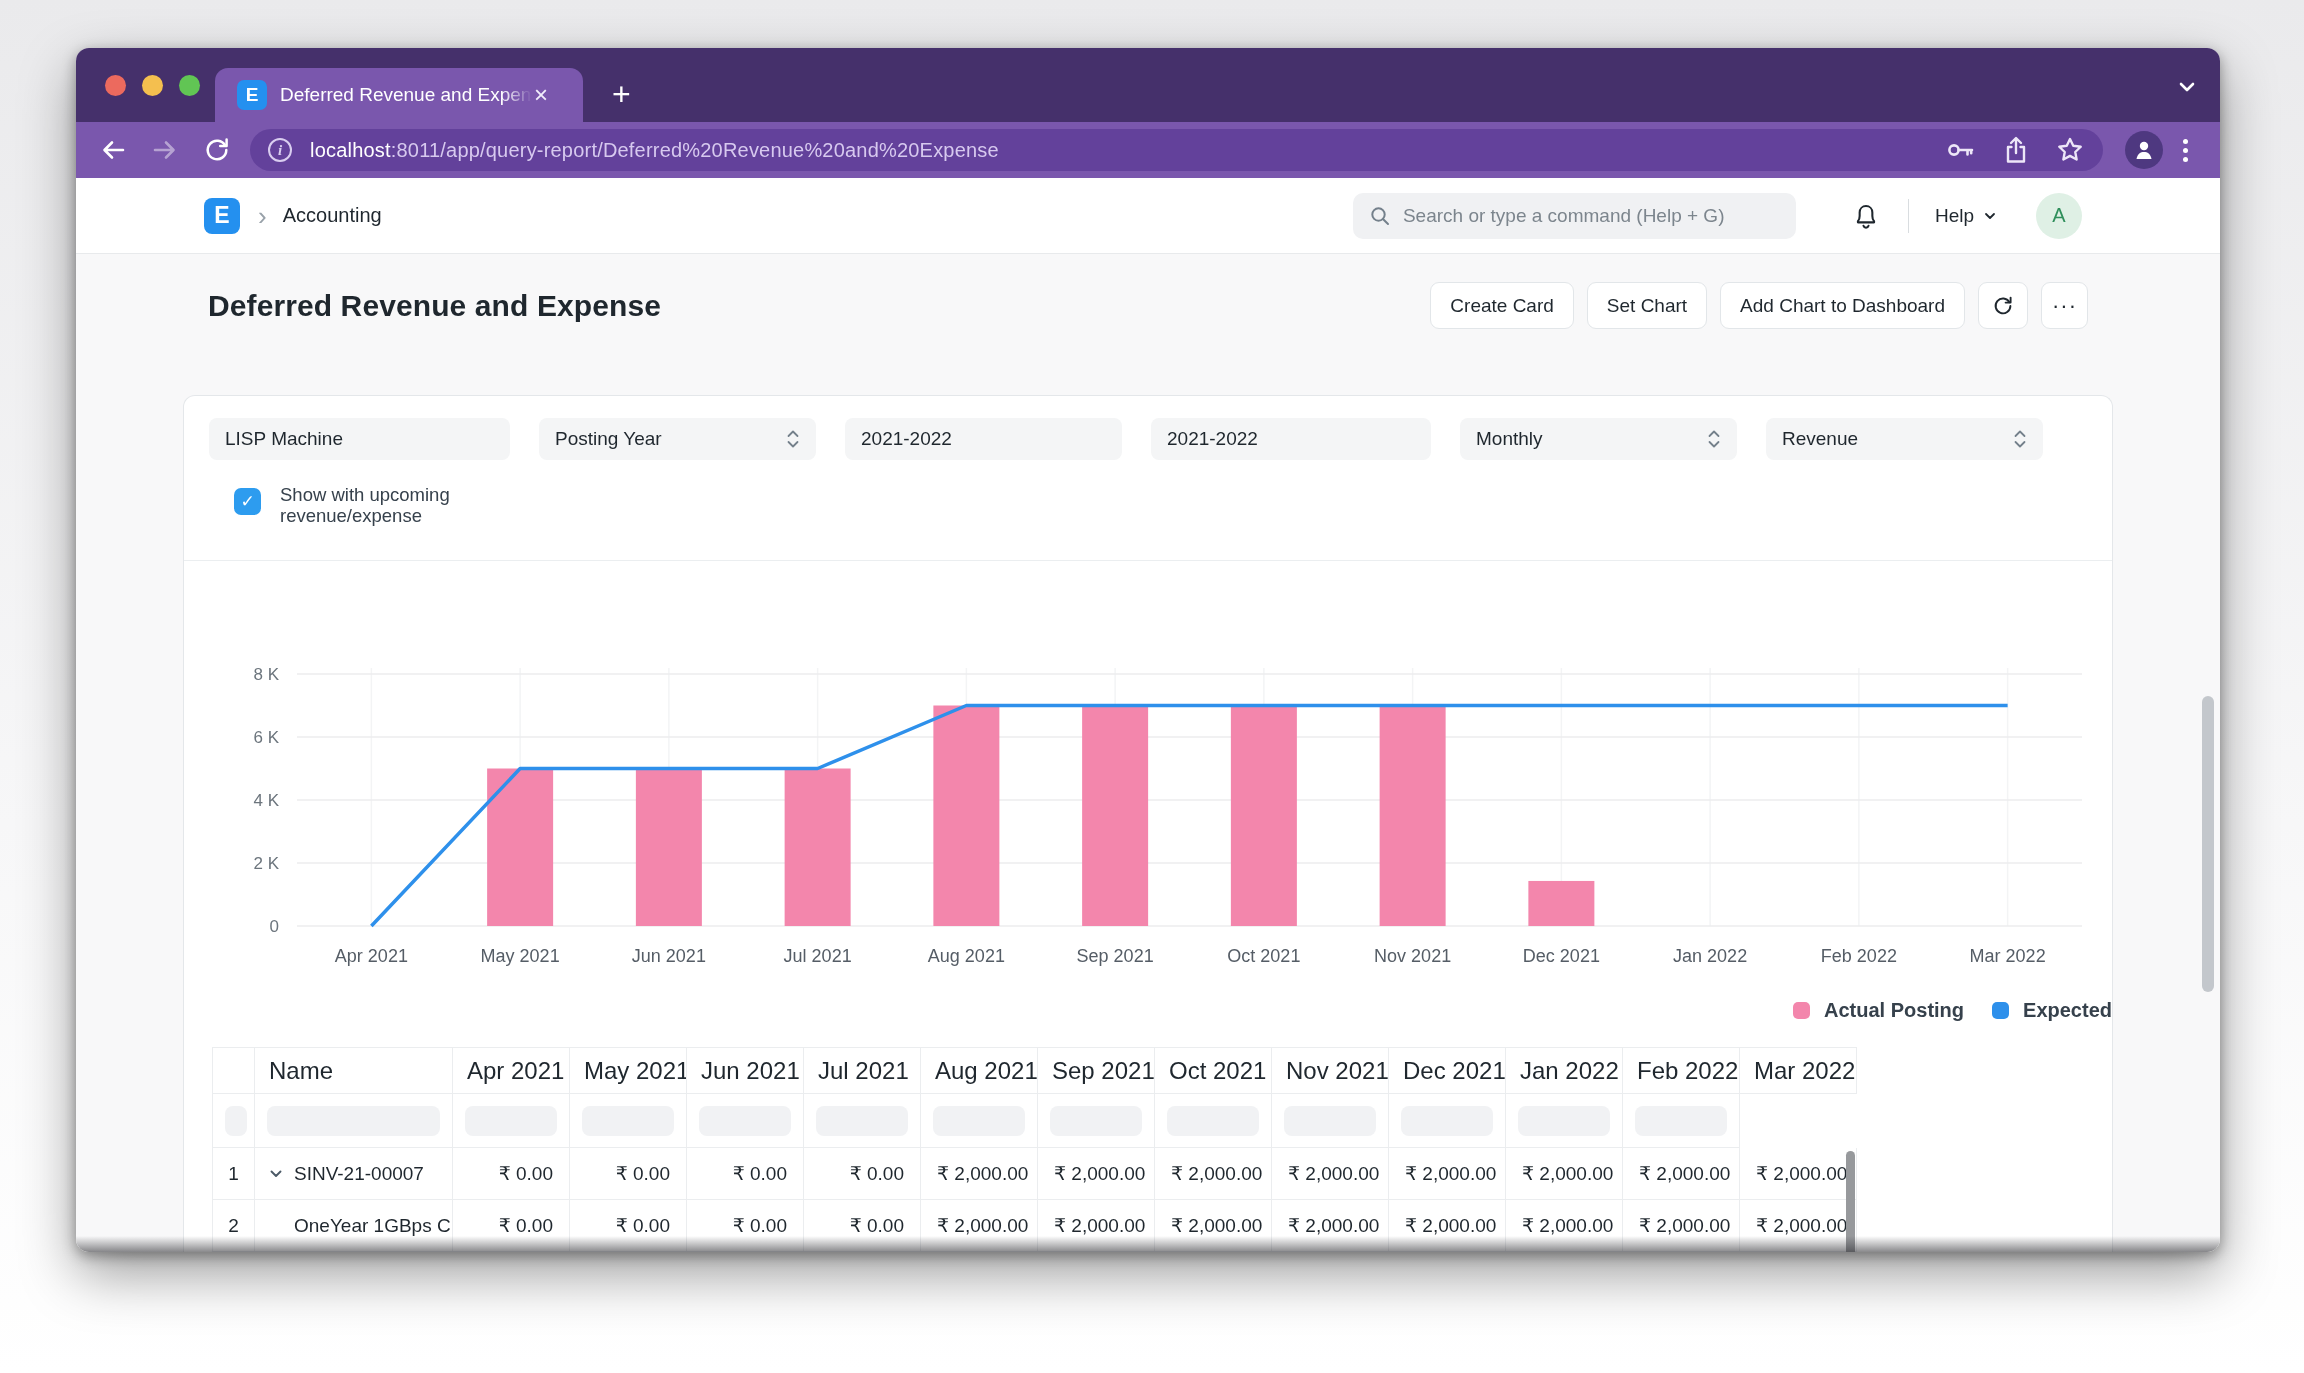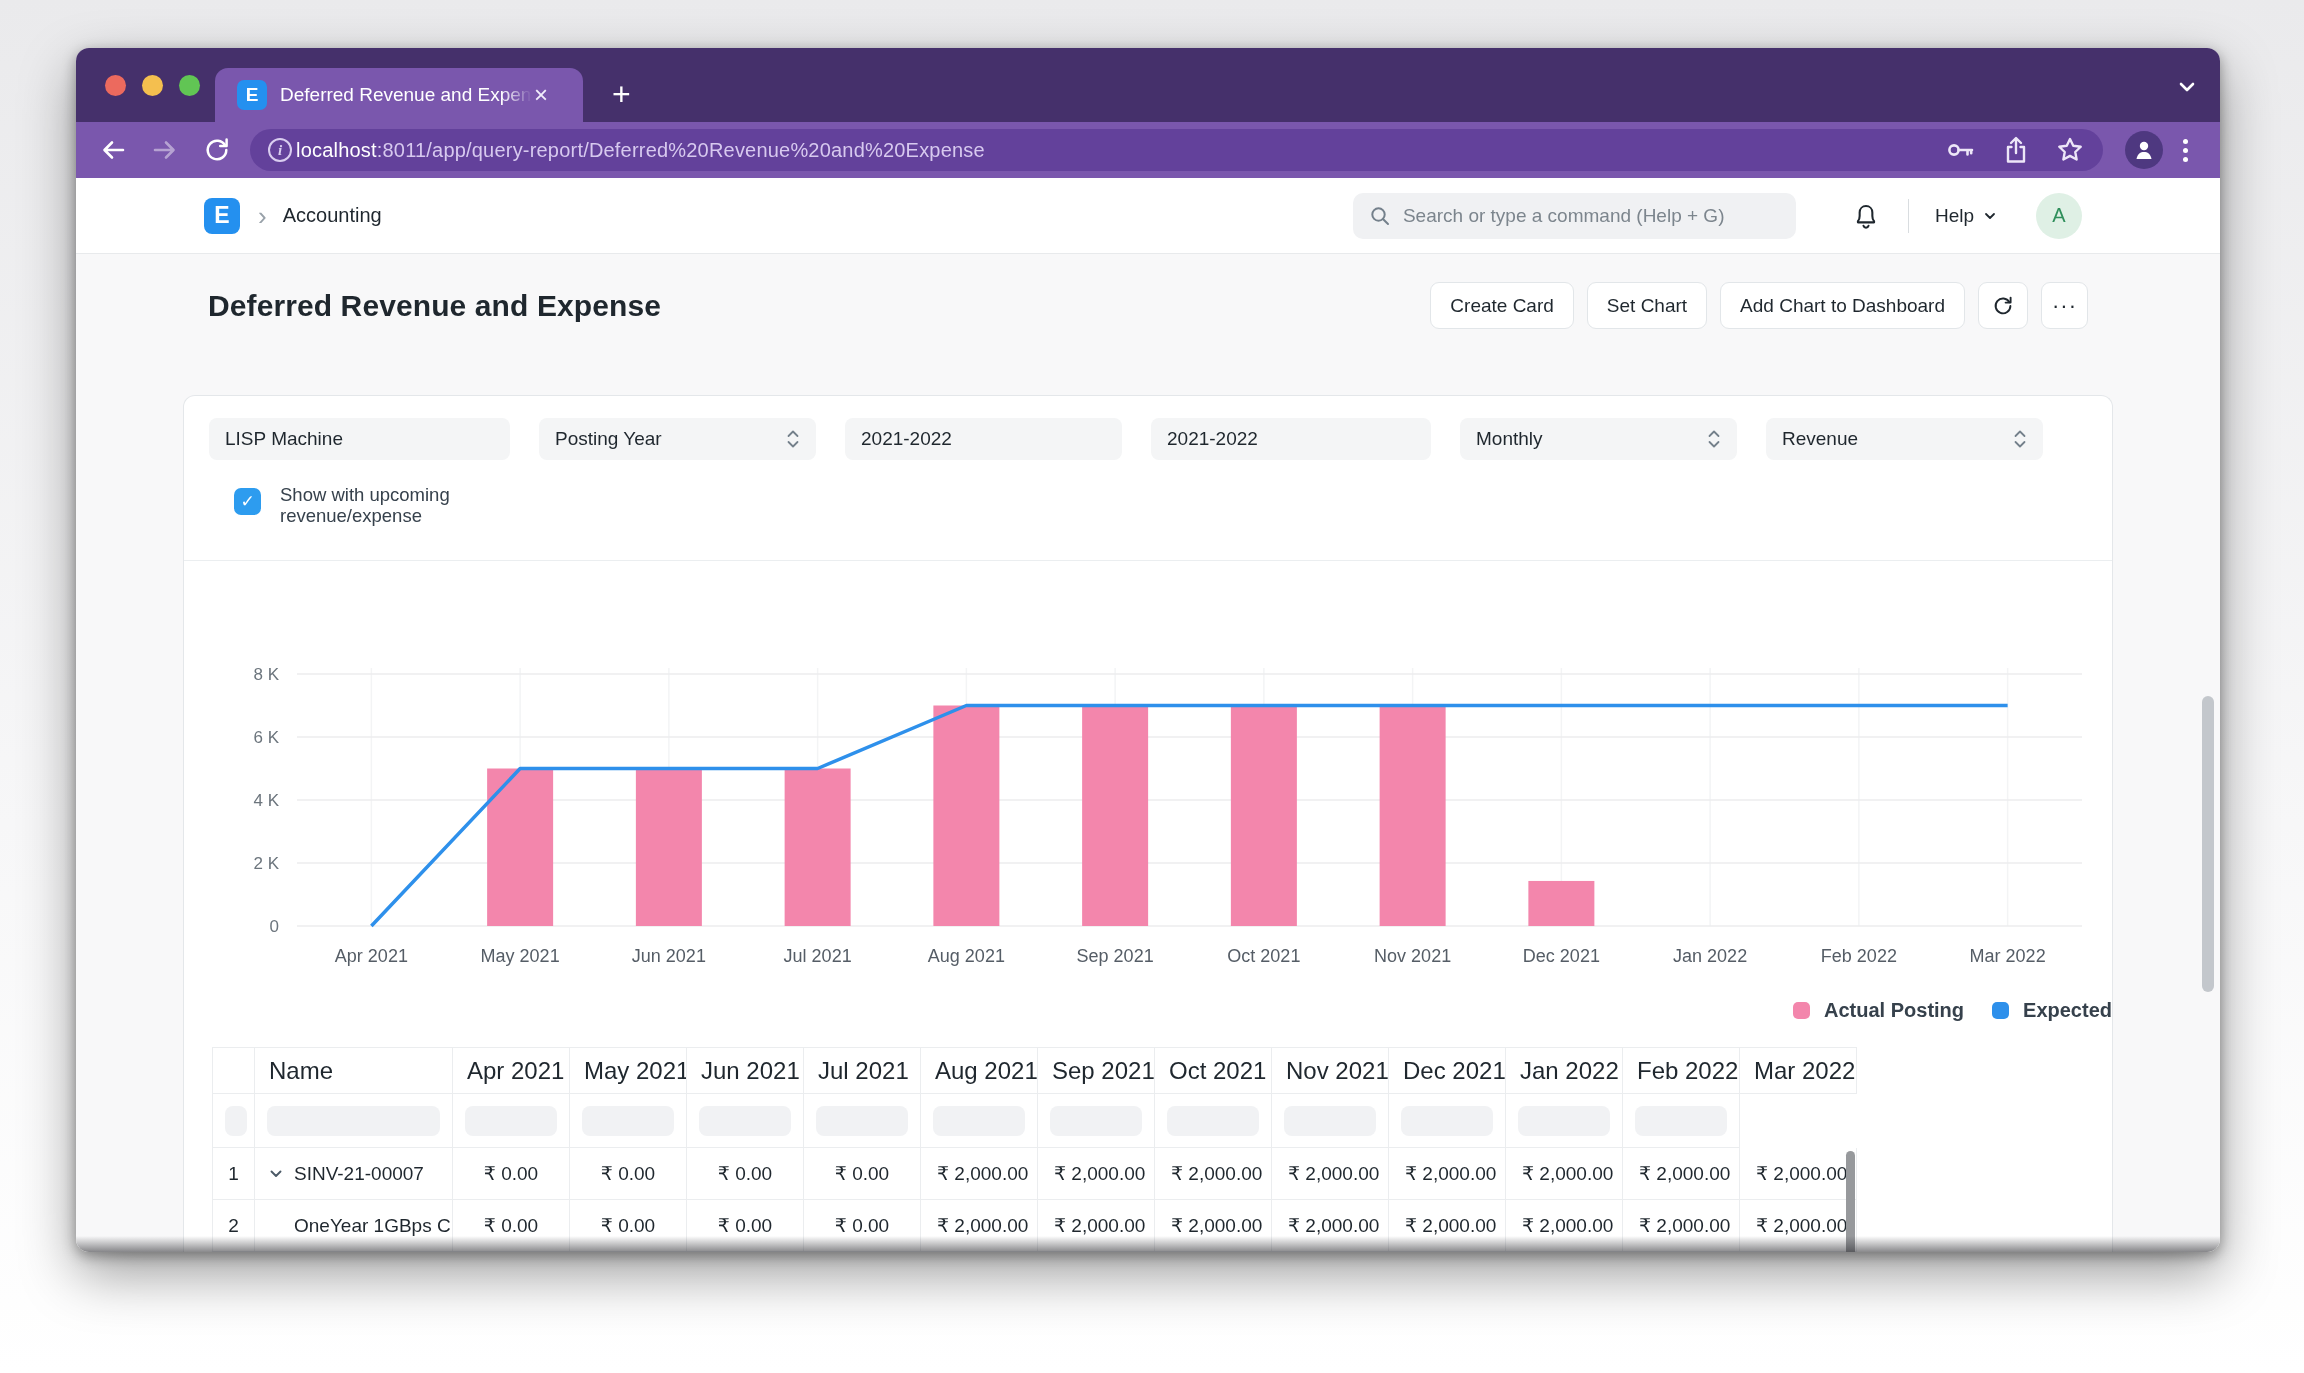--- a/index.html
+++ b/index.html
@@ -35,21 +35,21 @@
   .newtab { position:absolute; left:536px; top:26px; color:#fff; font-size:32px; font-weight:300; line-height:40px; }
   .strip-chevron { position:absolute; left:2096px; top:24px; color:#fff; }
 
   
   .toolbar { position:relative; height:56px; background:#7A57AD; display:flex; align-items:center; }
   .nav-ic { margin-left:22px; flex:0 0 auto; }
   .urlbar { margin-left:18px; width:1853px; height:42px; background:#63419B; border-radius:21px;
     display:flex; align-items:center; padding:0 18px; }
   .url-info { width:24px; height:24px; border-radius:50%; border:2px solid #D9CDF0; color:#D9CDF0;
     font-size:15px; font-weight:700; display:flex; align-items:center; justify-content:center; font-family:"Liberation Serif",serif; font-style:italic; }
-  .url-text { margin-left:4px; font-size:20px; letter-spacing:.2px; white-space:nowrap; overflow:hidden; flex:1; }
+  .url-text { margin-left:18px; font-size:20px; letter-spacing:.2px; white-space:nowrap; overflow:hidden; flex:1; }
   .url-host { color:#ffffff; } .url-rest { color:#d7c9ef; }
   .url-actions { display:flex; align-items:center; gap:26px; margin-left:14px; }
   .tb-avatar { width:38px; height:38px; border-radius:50%; background:#4E3880; margin-left:22px;
     display:flex; align-items:center; justify-content:center; }
   .dots3 { margin-left:20px; color:#fff; display:flex; flex-direction:column; gap:4px; }
   .dots3 i { width:5px; height:5px; border-radius:50%; background:#fff; }
 
   
   .page { position:relative; height:calc(100% - 130px); background:#F8F8F9; }
   .appheader { height:76px; background:#fff; border-bottom:1px solid #E8EAEC;
@@ -99,21 +99,21 @@
   .table-wrap { position:relative; margin:20px 28px 0 28px; width:1644px; }
   table.dt { border-collapse:collapse; table-layout:fixed; width:1644px; background:#fff;
     border-top:1px solid #EBEDEF; border-left:1px solid #EBEDEF; }
   table.dt th, table.dt td { border-right:1px solid #EBEDEF; border-bottom:1px solid #EBEDEF; overflow:hidden; white-space:nowrap; }
   table.dt th { height:46px; font-size:24px; font-weight:500; color:#1F272E; text-align:left; padding:0 14px; }
   tr.frow td { height:54px; padding:0 12px; }
   .fpill { height:30px; background:#F1F2F4; border-radius:8px; }
   .fpill.small { width:22px; margin:0 auto; }
   tr.drow td { height:52px; font-size:19px; color:#1F272E; padding:0 16px; }
   td.idx { text-align:center; color:#98A1A9; font-size:17px; padding:0 4px !important; }
-  td.num { text-align:center; }
+  td.num { text-align:right; }
   td.name-cell { padding-left:12px !important; }
   .name-inner { display:flex; align-items:center; gap:9px; }
   .name-inner.noexp { padding-left:27px; }
   tr.stub td { height:40px; }
   .dt-vscroll { position:absolute; right:1px; top:104px; width:9px; height:160px; background:#97999C; border-radius:5px; }
 
   .page-scrollbar { position:absolute; right:6px; top:518px; width:12px; height:296px; background:#C3C7CC; border-radius:6px; z-index:50; }
 </style>
 </head>
 <body>

